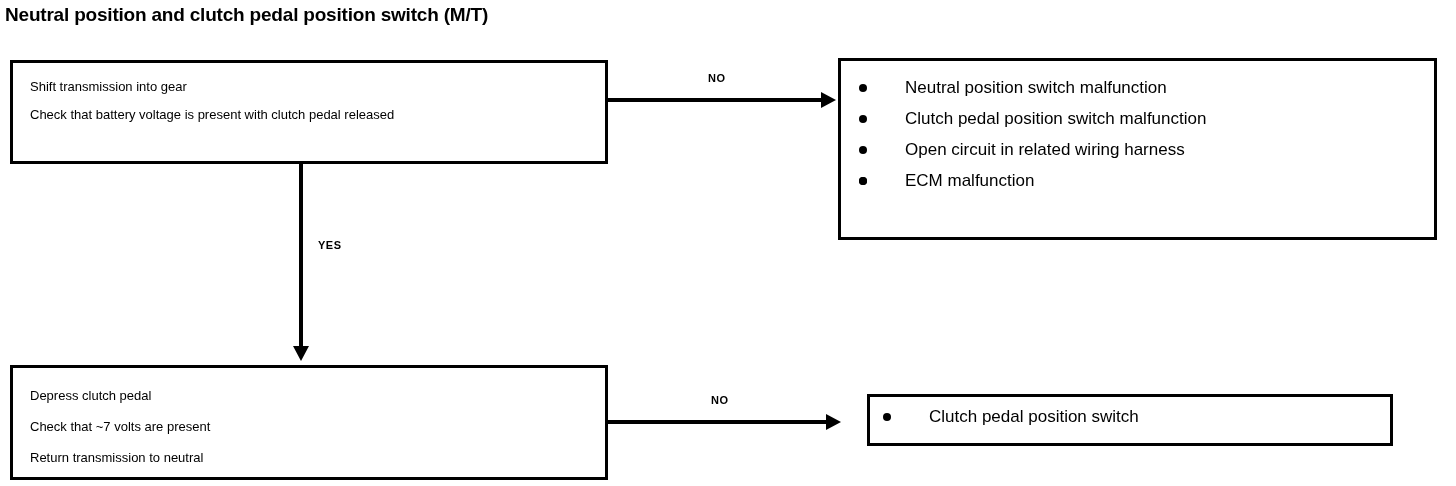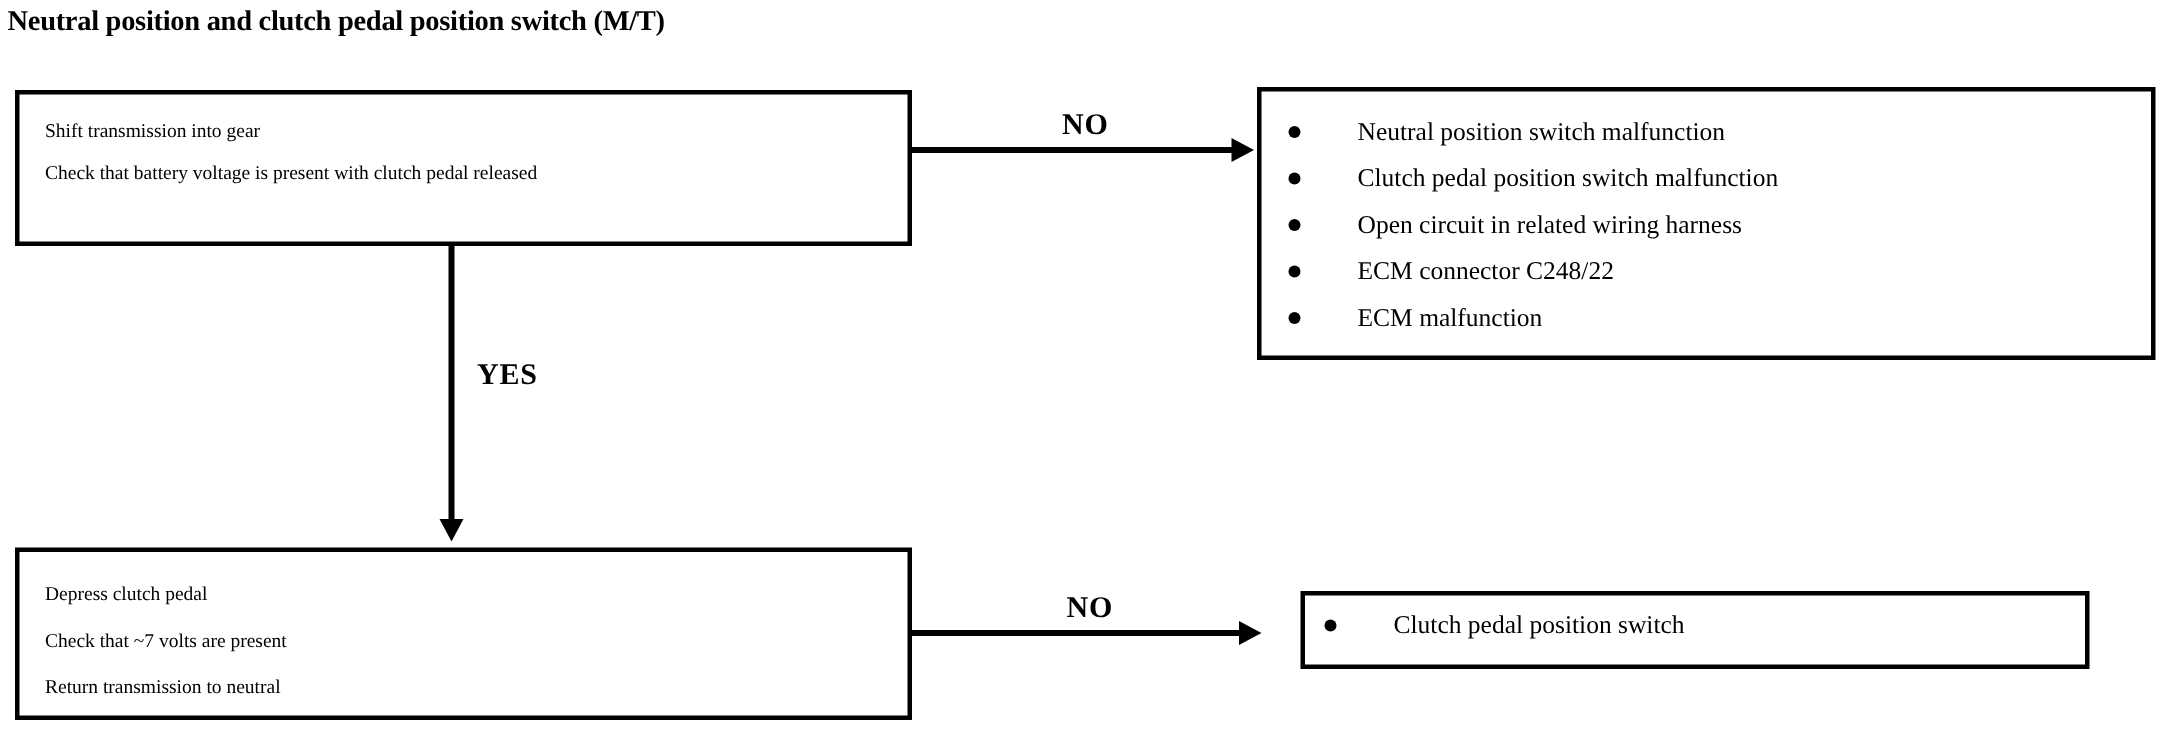--- a/index.html
+++ b/index.html
@@ -5,21 +5,21 @@
   html, body {
     margin: 0;
     padding: 0;
     background: #ffffff;
   }
   #page {
     position: relative;
     width: 1456px;
     height: 486px;
     background: #ffffff;
-    font-family: Liberation Serif, serif;
+    font-family: Liberation Sans, sans-serif;
     color: #000000;
     overflow: hidden;
   }
 
   
   #chart-title {
     position: absolute;
     left: 5px;
     top: 4px;
     font-size: 19px;
@@ -100,21 +100,21 @@
   .arrow-down {
     position: absolute;
     width: 0;
     height: 0;
     border-left: 8px solid transparent;
     border-right: 8px solid transparent;
     border-top: 15px solid #000000;
   }
   .edge-label {
     position: absolute;
-    font-size: 20px;
+    font-size: 11px;
     font-weight: bold;
     letter-spacing: 0.5px;
     white-space: nowrap;
   }
 </style>
 </head>
 <body>
 
 <div id="page">
 
@@ -140,21 +140,20 @@
       <li class="bullet-item">
         <span class="bullet-dot"></span>
         <span>Clutch pedal position switch malfunction</span>
       </li>
       <li class="bullet-item">
         <span class="bullet-dot"></span>
         <span>Open circuit in related wiring harness</span>
       </li>
       <li class="bullet-item">
         <span class="bullet-dot"></span>
-        <span>ECM connector C248/22</span>
       </li>
       <li class="bullet-item">
         <span class="bullet-dot"></span>
         <span>ECM malfunction</span>
       </li>
     </ul>
   </div>
 
   <div class="v-line" style="left:299px; top:164px; height:183px;"></div>
   <div class="arrow-down" style="left:293px; top:346px;"></div>

